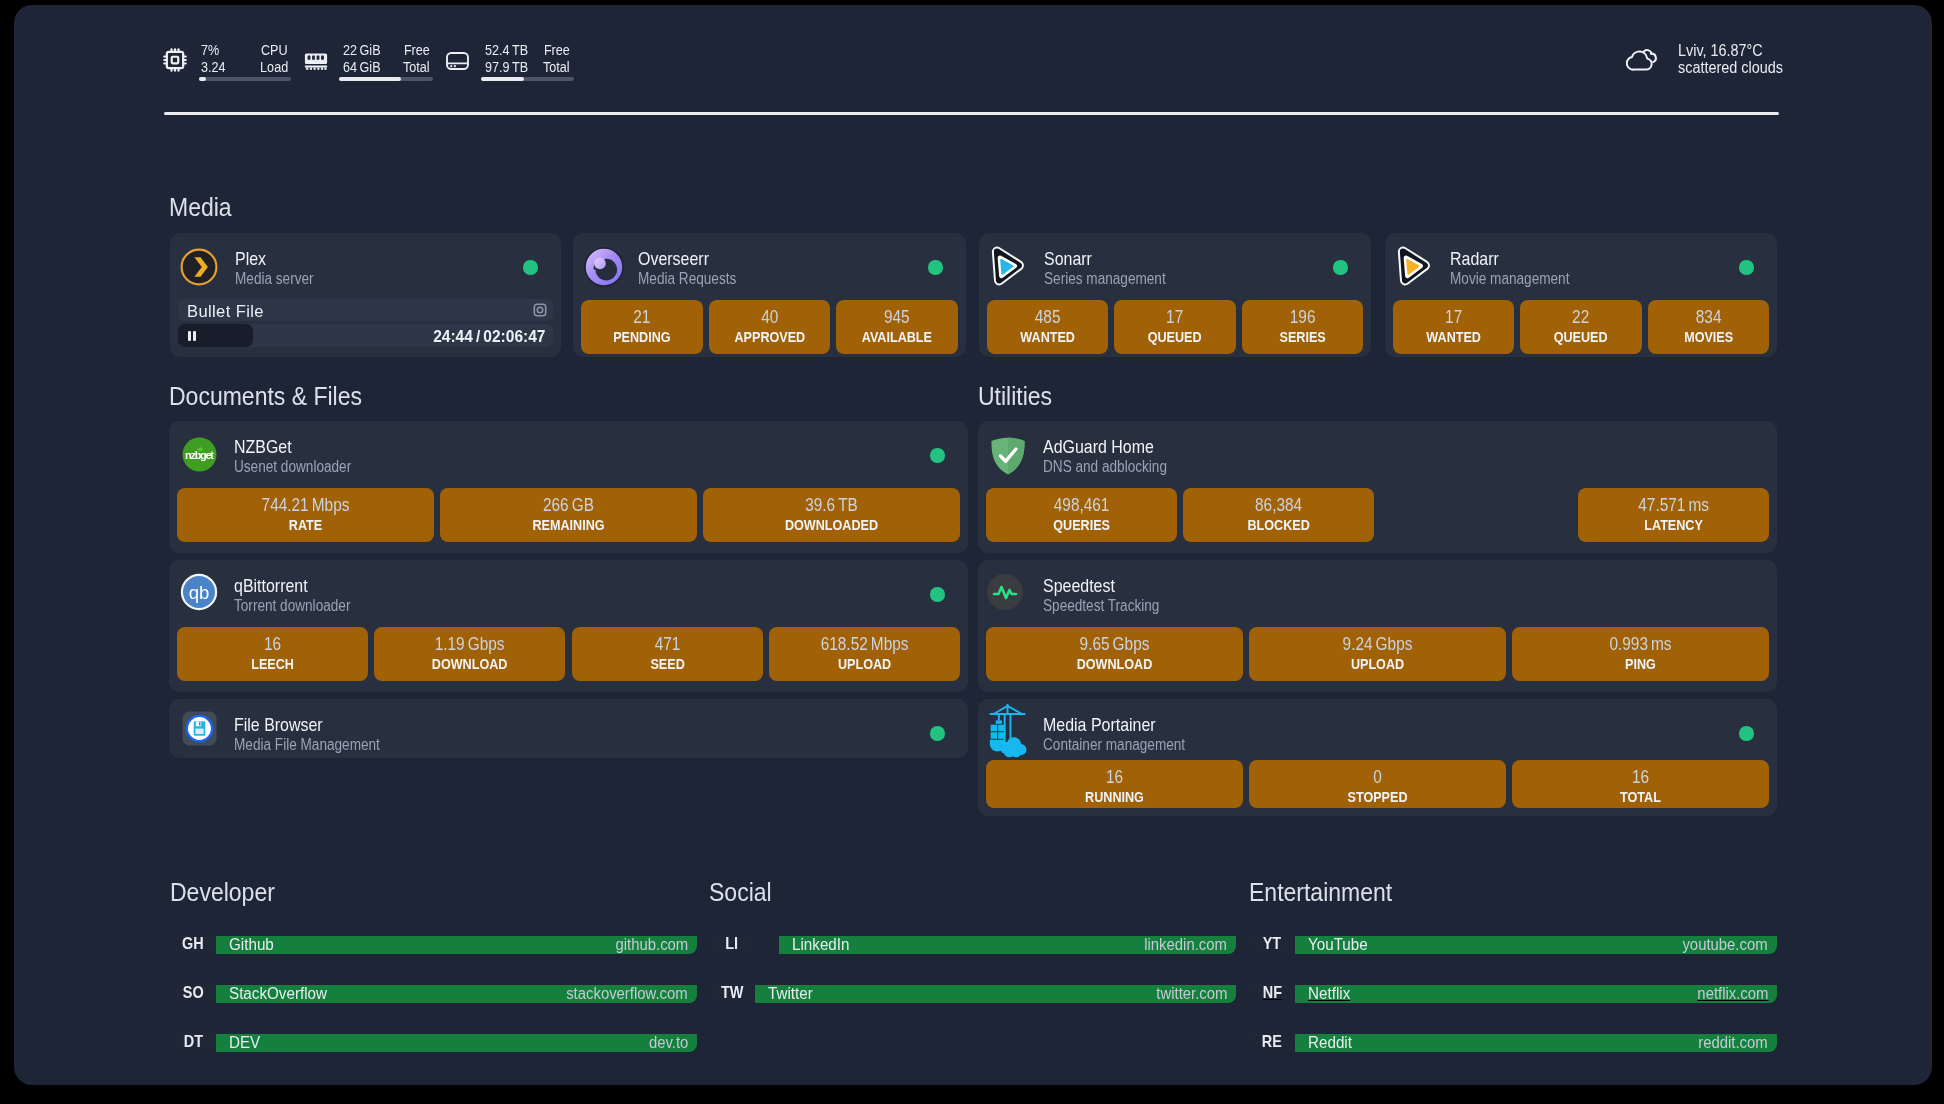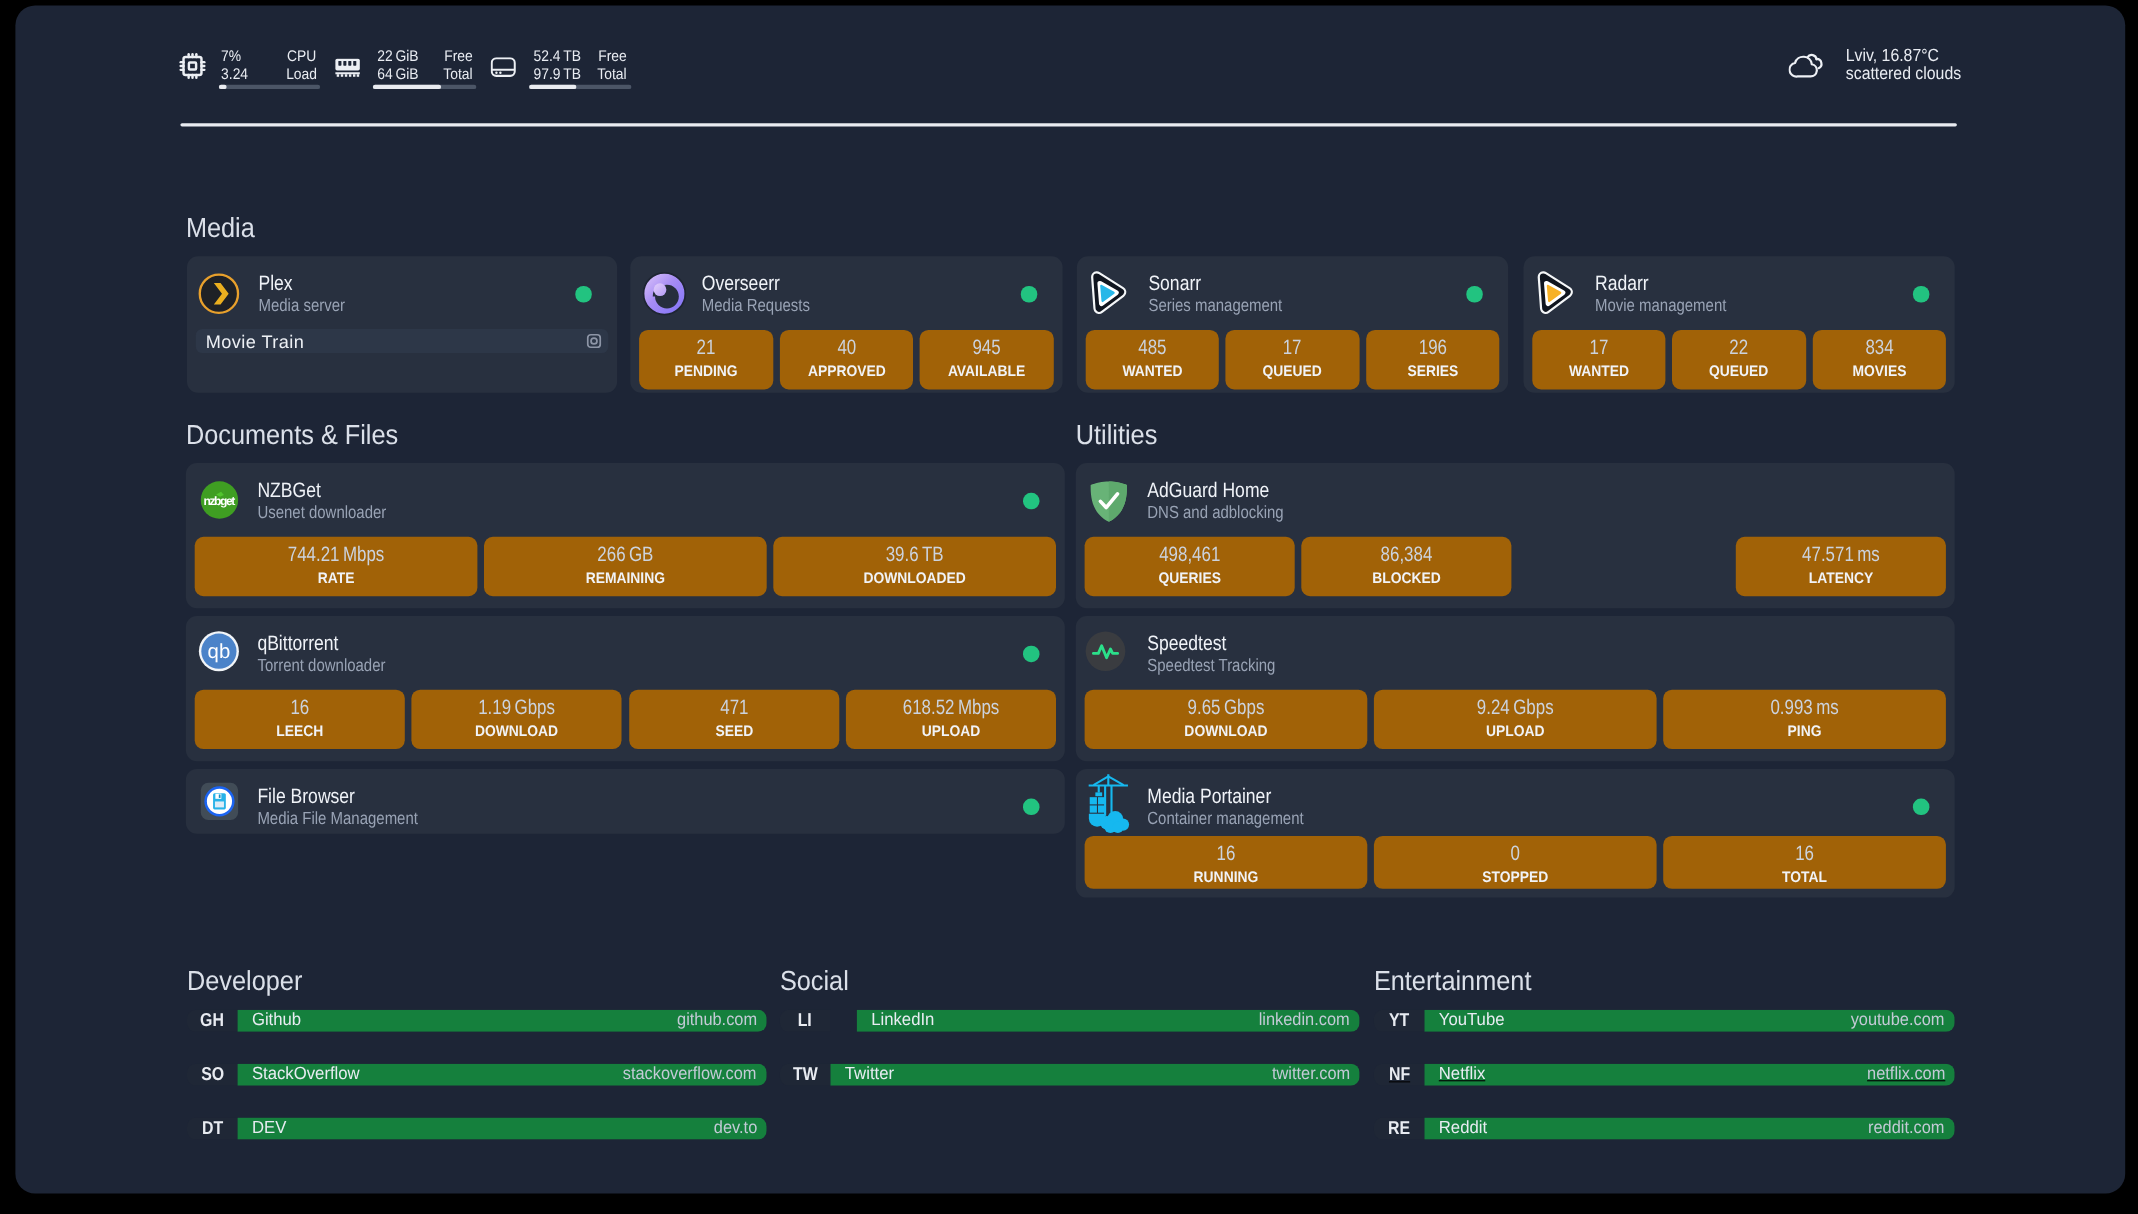--- a/index.html
+++ b/index.html
@@ -6,21 +6,21 @@
 .page{position:absolute;left:14px;top:5px;width:1918px;height:1080px;background:#1d2536;border-radius:18px;overflow:hidden;}
 .ab{position:absolute;}
 .card{position:absolute;background:#28303f;border-radius:10px;}
 .statbox{position:absolute;background:#a16207;border-radius:8px;text-align:center;}
 .statnum{margin-top:7px;font-size:19px;line-height:20px;color:#ccd3de;transform:scaleX(.81);white-space:nowrap;}
 .statlab{margin-top:2px;font-size:14px;line-height:17px;font-weight:700;color:#f1f3f7;transform:scaleX(.9);white-space:nowrap;}
 .ctitle{position:absolute;font-size:19px;line-height:20px;color:#f0f3f8;transform:scaleX(.84);transform-origin:0 0;white-space:nowrap;}
 .csub{position:absolute;font-size:16px;line-height:18px;color:#99a3b5;transform:scaleX(.85);transform-origin:0 0;white-space:nowrap;}
 .dot{position:absolute;width:14.5px;height:14.5px;border-radius:50%;background:#22c380;}
 .h2{position:absolute;font-size:25px;line-height:26px;color:#dbe0e9;transform:scaleX(.92);transform-origin:0 0;white-space:nowrap;}
-.bmrow{position:absolute;height:20px;border-radius:8px;overflow:hidden;display:flex;}
+.bmrow{position:absolute;height:36px;border-radius:8px;overflow:hidden;display:flex;align-items:flex-end;}
 .bmlab{width:46px;background:#1f2736;color:#e8ebf1;font-size:17px;font-weight:700;display:flex;align-items:center;justify-content:center;flex:none;}
 .bmlab>span{transform:scaleX(.85);}
 .bmbar{flex:1;background:#15803d;display:flex;align-items:center;}
 .bmname{font-size:16px;color:#e8ecf2;margin-left:13px;transform:scaleX(.95);transform-origin:0 50%;white-space:nowrap;}
 .bmurl{font-size:16px;color:#c3cad6;margin-left:auto;margin-right:9px;transform:scaleX(.93);transform-origin:100% 50%;white-space:nowrap;}
 .tb{position:absolute;font-size:14px;line-height:15px;color:#e9ecf2;white-space:nowrap;}
 .tbl{transform:scaleX(.9);transform-origin:0 50%;}
 .tbr{transform:scaleX(.9);transform-origin:100% 50%;}
 .bar{position:absolute;height:3.5px;border-radius:2px;background:#4b5566;}
 .fill{height:100%;border-radius:2px;background:#e9ebf0;}
@@ -106,26 +106,32 @@
 <div class="h2" style="left:1235px;top:873.5px;">Entertainment</div>
 <div class="card" style="left:156px;top:228px;width:391px;height:124px;"></div>
 <svg class="ab" style="left:166px;top:243px" width="38" height="38" viewBox="0 0 38 38" fill="none">
       <circle cx="19" cy="19" r="17.4" fill="#1f2126" stroke="#e8a02c" stroke-width="2.1"></circle>
       <path d="M14.4 9.2h6.1l7.4 9.8-7.4 9.8h-6.1l7.4-9.8Z" fill="#ebaf1f"></path>
     </svg>
 <div class="ctitle" style="left:221px;top:244px;">Plex</div>
 <div class="csub" style="left:221px;top:265px;">Media server</div>
 <div class="dot" style="left:509px;top:255px;"></div>
 <div class="ab" style="left:164px;top:294px;width:375px;height:22px;background:#2d3748;border-radius:6px;">
-      <div style="position:absolute;left:9px;top:2.5px;font-size:16.5px;letter-spacing:.4px;color:#edf0f5;transform:scaleX(1);transform-origin:0 0;white-space:nowrap;">Movie Train</div>
+      <div style="position:absolute;left:9px;top:2.5px;font-size:16.5px;letter-spacing:.4px;color:#edf0f5;transform:scaleX(1);transform-origin:0 0;white-space:nowrap;">Bullet File</div>
     </div>
 <svg class="ab" style="left:519px;top:298px" width="14" height="14" viewBox="0 0 16 16" fill="none">
       <rect x="1.5" y="1.5" width="13" height="13" rx="3.2" stroke="#8d95a6" stroke-width="1.8"></rect>
       <circle cx="8" cy="8" r="3.1" stroke="#8d95a6" stroke-width="1.8"></circle>
     </svg>
+<div class="ab" style="left:164px;top:319px;width:375px;height:23px;background:#2d3748;border-radius:7px;">
+      <div style="position:absolute;left:0;top:0;width:75px;height:23px;background:#171d2b;border-radius:7px;"></div>
+      <div style="position:absolute;left:10px;top:6.5px;width:3.2px;height:10px;background:#e9ecf2;border-radius:1px;"></div>
+      <div style="position:absolute;left:15.2px;top:6.5px;width:3.2px;height:10px;background:#e9ecf2;border-radius:1px;"></div>
+      <div style="position:absolute;right:8px;top:2.5px;font-size:16.5px;font-weight:700;color:#eef1f6;transform:scaleX(.94);transform-origin:100% 0;white-space:nowrap;">24:44 / 02:06:47</div>
+    </div>
 <div class="card" style="left:559px;top:228px;width:393px;height:124px;"></div>
 <svg class="ab" style="left:570px;top:242px" width="40" height="40" viewBox="0 0 40 40" fill="none">
       <defs>
         <linearGradient id="ovg" x1="0" y1="0" x2="1" y2="1">
           <stop offset="0" stop-color="#dfc7fa"></stop>
           <stop offset="0.45" stop-color="#a78df5"></stop>
           <stop offset="1" stop-color="#7e71f8"></stop>
         </linearGradient>
         <linearGradient id="ovg2" x1="0" y1="0" x2="1" y2="1">
           <stop offset="0" stop-color="#e3cffb"></stop>

